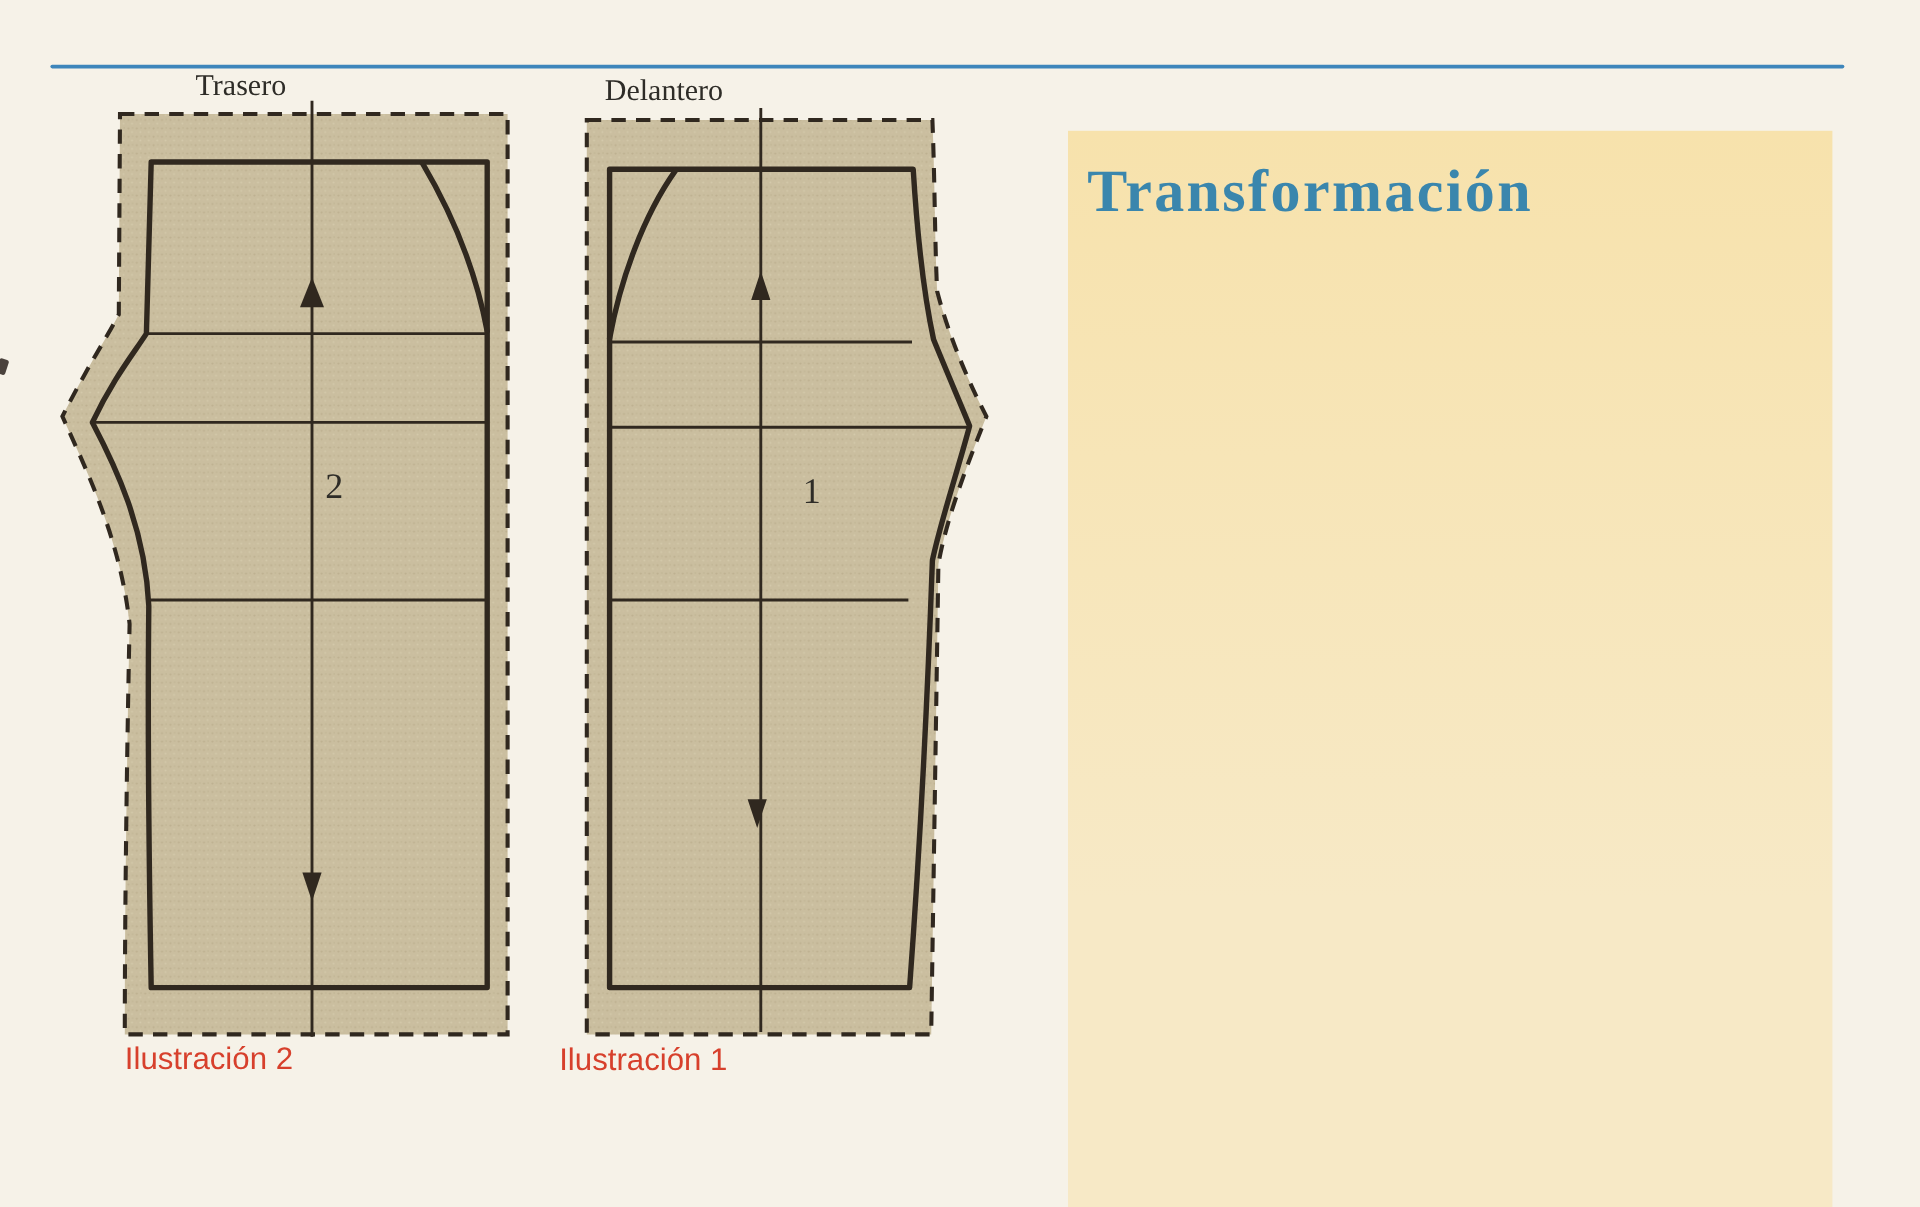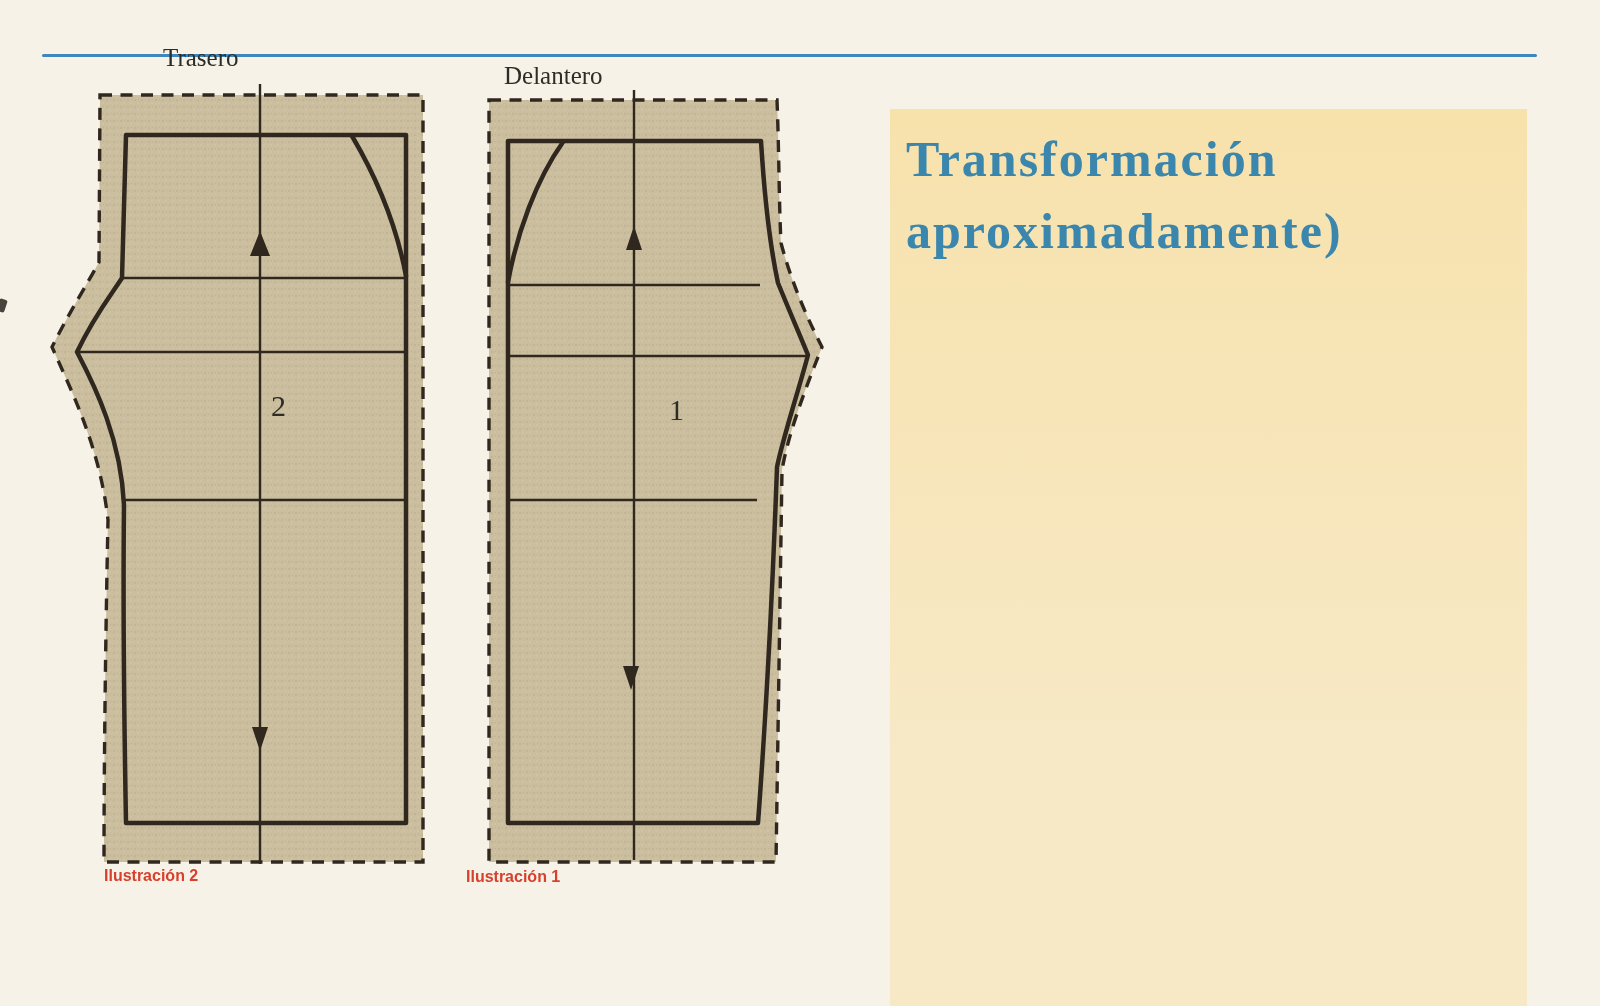--- a/index.html
+++ b/index.html
@@ -41,21 +41,21 @@
   .piece-label{
     position:absolute;color:var(--label-dark,#2e2c27);
     font-family:"Liberation Serif", serif;font-size:25px;white-space:nowrap;
   }
   .piece-number{
     position:absolute;color:var(--label-dark,#2e2c27);
     font-family:"Liberation Serif", serif;font-size:30px;
   }
   .caption{
     position:absolute;color:var(--caption-red,#d7402c);
-    font-family:"Liberation Sans", sans-serif;font-size:16px;white-space:nowrap;font-weight:bold;
+    font-family:"Liberation Sans", sans-serif;font-size:26px;white-space:nowrap;
   }
   .edge-mark{
     position:absolute;left:-2px;top:299px;width:8px;height:13px;
     background:#4a423c;transform:rotate(18deg);border-radius:2px;
   }
 </style>
 </head>
 <body>
 
 <div class="top-rule"></div>
@@ -89,29 +89,28 @@
     <path class="sol" d="M563,142 C536,180 517,233 508,282"></path>
     <path class="thin" d="M508,285 H760"></path>
     <path class="thin" d="M508,356 H808"></path>
     <path class="thin" d="M508,500 H757"></path>
     <line class="thin" x1="634" y1="90" x2="634" y2="860"></line>
     <polygon class="arr" points="634,226 626,250 642,250"></polygon>
     <polygon class="arr" points="631,690 623,666 639,666"></polygon>
   </g>
 </svg>
 
-<div class="piece-label" style="left:163px;top:44px;">Trasero</div>
+<div class="piece-label" style="left:163px;top:58px;">Trasero</div>
 <div class="piece-label" style="left:504px;top:62px;">Delantero</div>
 
 <div class="piece-number" style="left:271px;top:389px;">2</div>
 <div class="piece-number" style="left:669px;top:393px;">1</div>
 
 <div class="caption" style="left:104px;top:867px;">Ilustración 2</div>
 <div class="caption" style="left:466px;top:868px;">Ilustración 1</div>
 
 <div class="panel">
   <h1 class="panel-title">
     <span>Transformación</span>
-    <span>aproximadamente)</span>
   </h1>
 </div>
 
 <div class="edge-mark"></div>
 
 </body></html>

